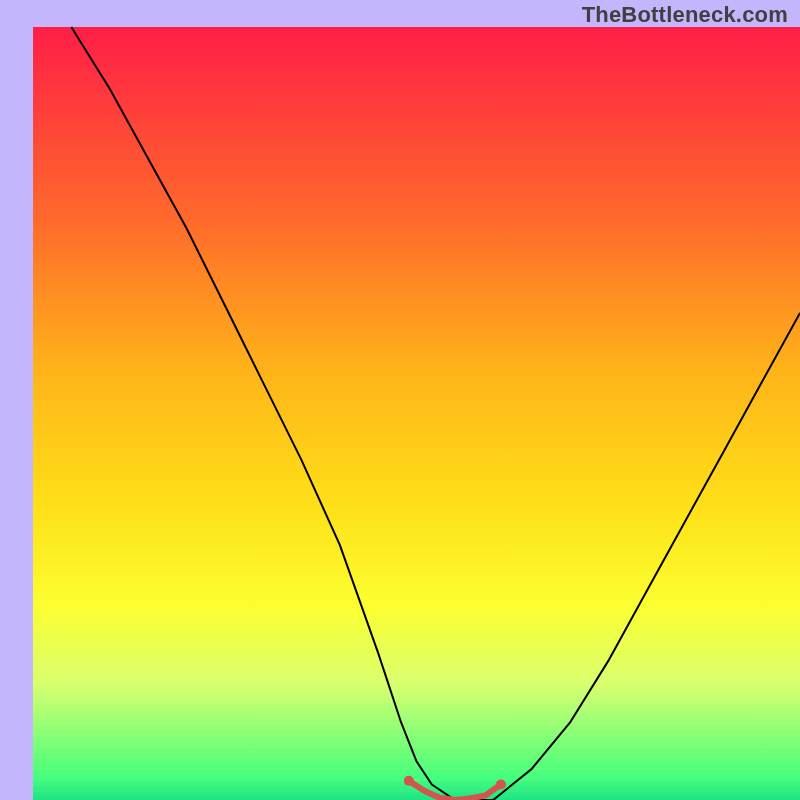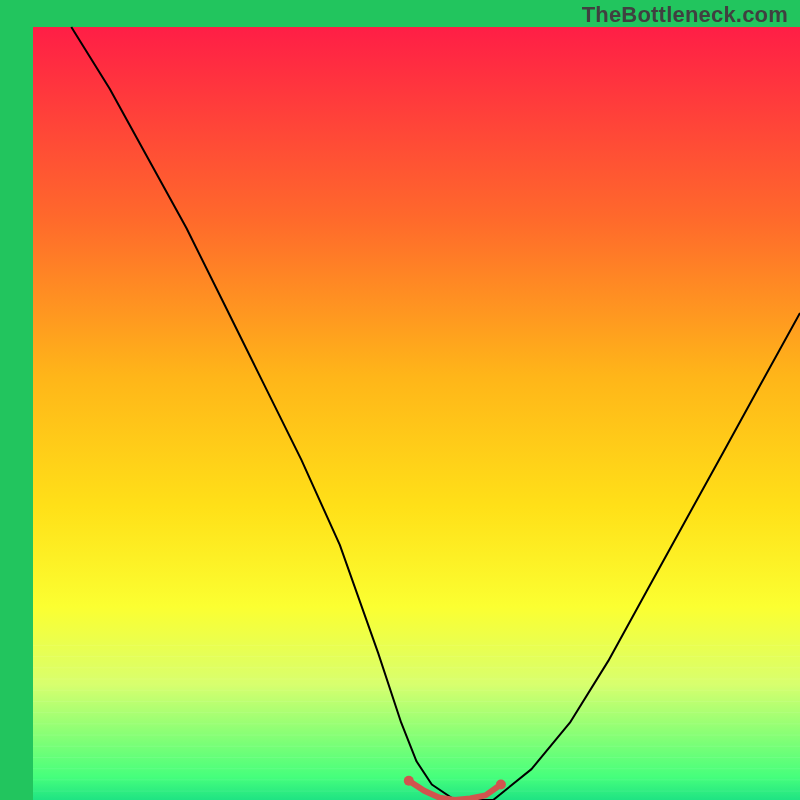--- a/index.html
+++ b/index.html
@@ -8,21 +8,21 @@
     width: 800px;
     height: 800px;
     background: #000;
     overflow: hidden;
     font-family: Arial, Helvetica, sans-serif;
   }
   .frame {
     position: relative;
     width: 800px;
     height: 800px;
-    background: #22c55e;
+    background: #c4b5fd;
   }
   .watermark {
     position: absolute;
     top: 2px;
     right: 12px;
     color: #404040;
     font-size: 22px;
     font-weight: 600;
     letter-spacing: 0.2px;
     z-index: 5;

